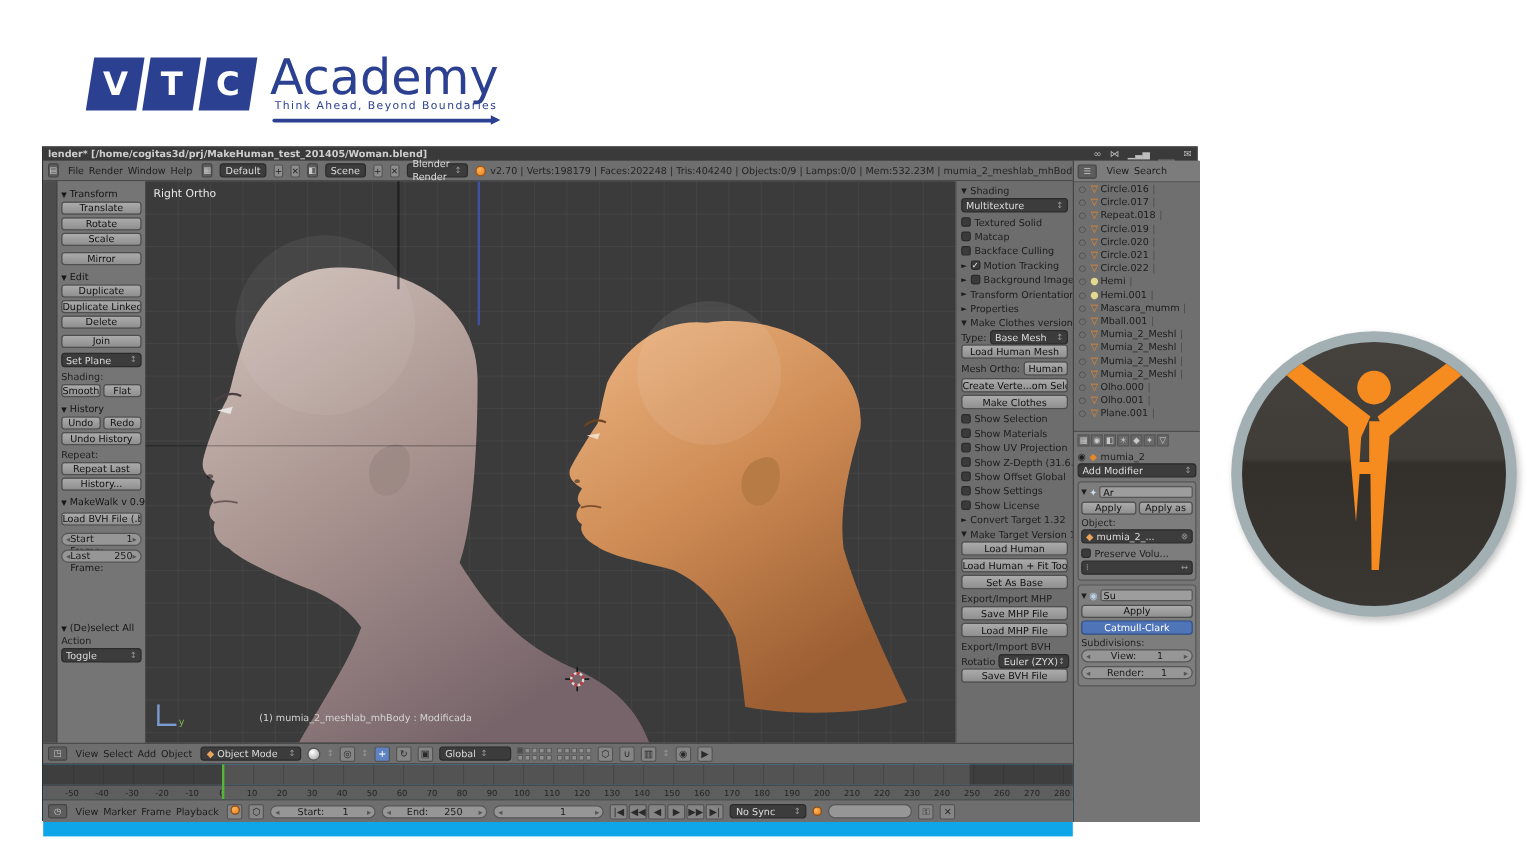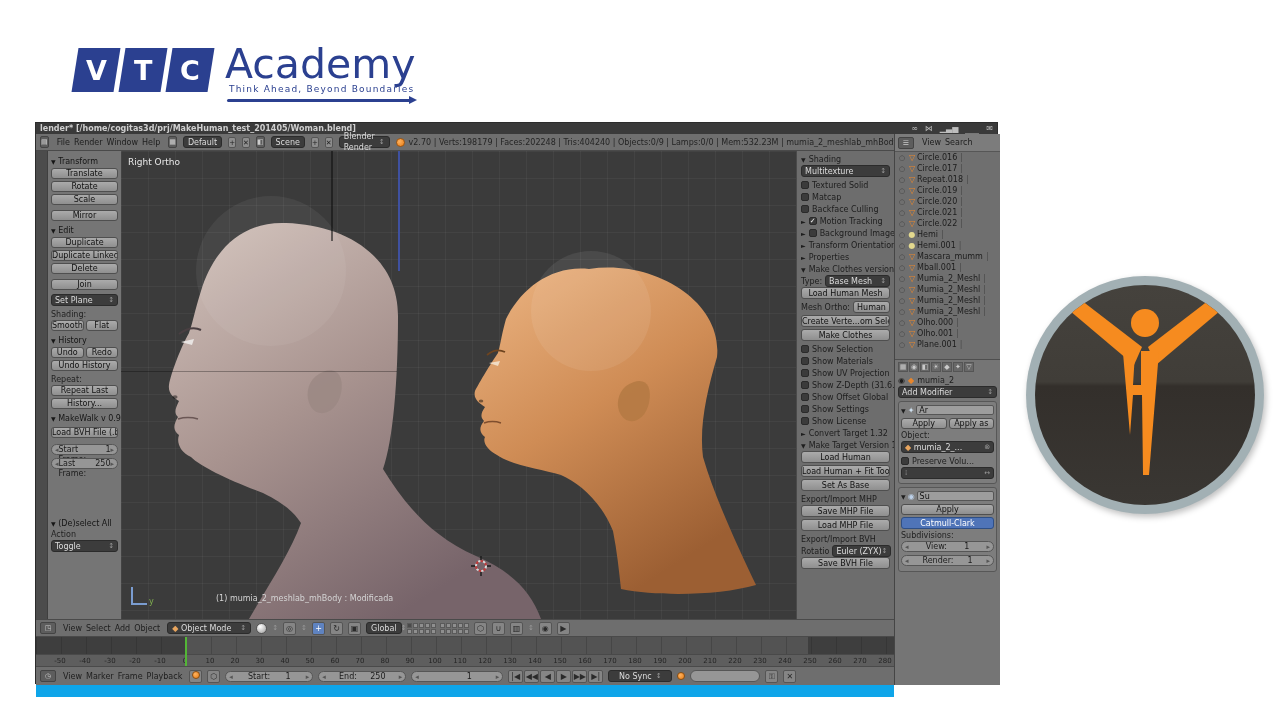--- a/index.html
+++ b/index.html
@@ -645,21 +645,21 @@
           <span><span style="color:#e8a55e">◆</span> <span>Object Mode</span></span>
           <span class="arr">↕</span>
         </span>
       <span class="ball"></span>
         <span class="arr2">↕</span>
       <span class="icbox">◎</span>
         <span class="arr2">↕</span>
       <span class="icbox sel">+</span>
       <span class="icbox">↻</span>
       <span class="icbox">▣</span>
-      <span class="dd" style="width:36px; ">
+      <span class="dd" style="width:60px; ">
           <span>Global</span>
           <span class="arr">↕</span>
         </span>
       <span class="layers">
         <span class="lay">
             <i class="on"></i>
             <i></i>
             <i></i>
             <i></i>
             <i></i>
@@ -723,21 +723,21 @@
             <span class="a">▸</span>
           </span>
         <span class="transport">
           <span class="icbox">|◀</span>
           <span class="icbox">◀◀</span>
           <span class="icbox">◀</span>
           <span class="icbox">▶</span>
           <span class="icbox">▶▶</span>
           <span class="icbox">▶|</span>
         </span>
-        <span class="dd" style="width:64px; justify-content:center">
+        <span class="dd" style="width:64px; justify-content:space-between">
             <span>No Sync</span>
             <span class="arr">↕</span>
           </span>
         <span class="rec-dot"></span>
         <span class="pill-field"></span>
         <span class="icbox">⚿</span>
         <span class="icbox">✕</span>
       </div>
     </div>
   </div>

